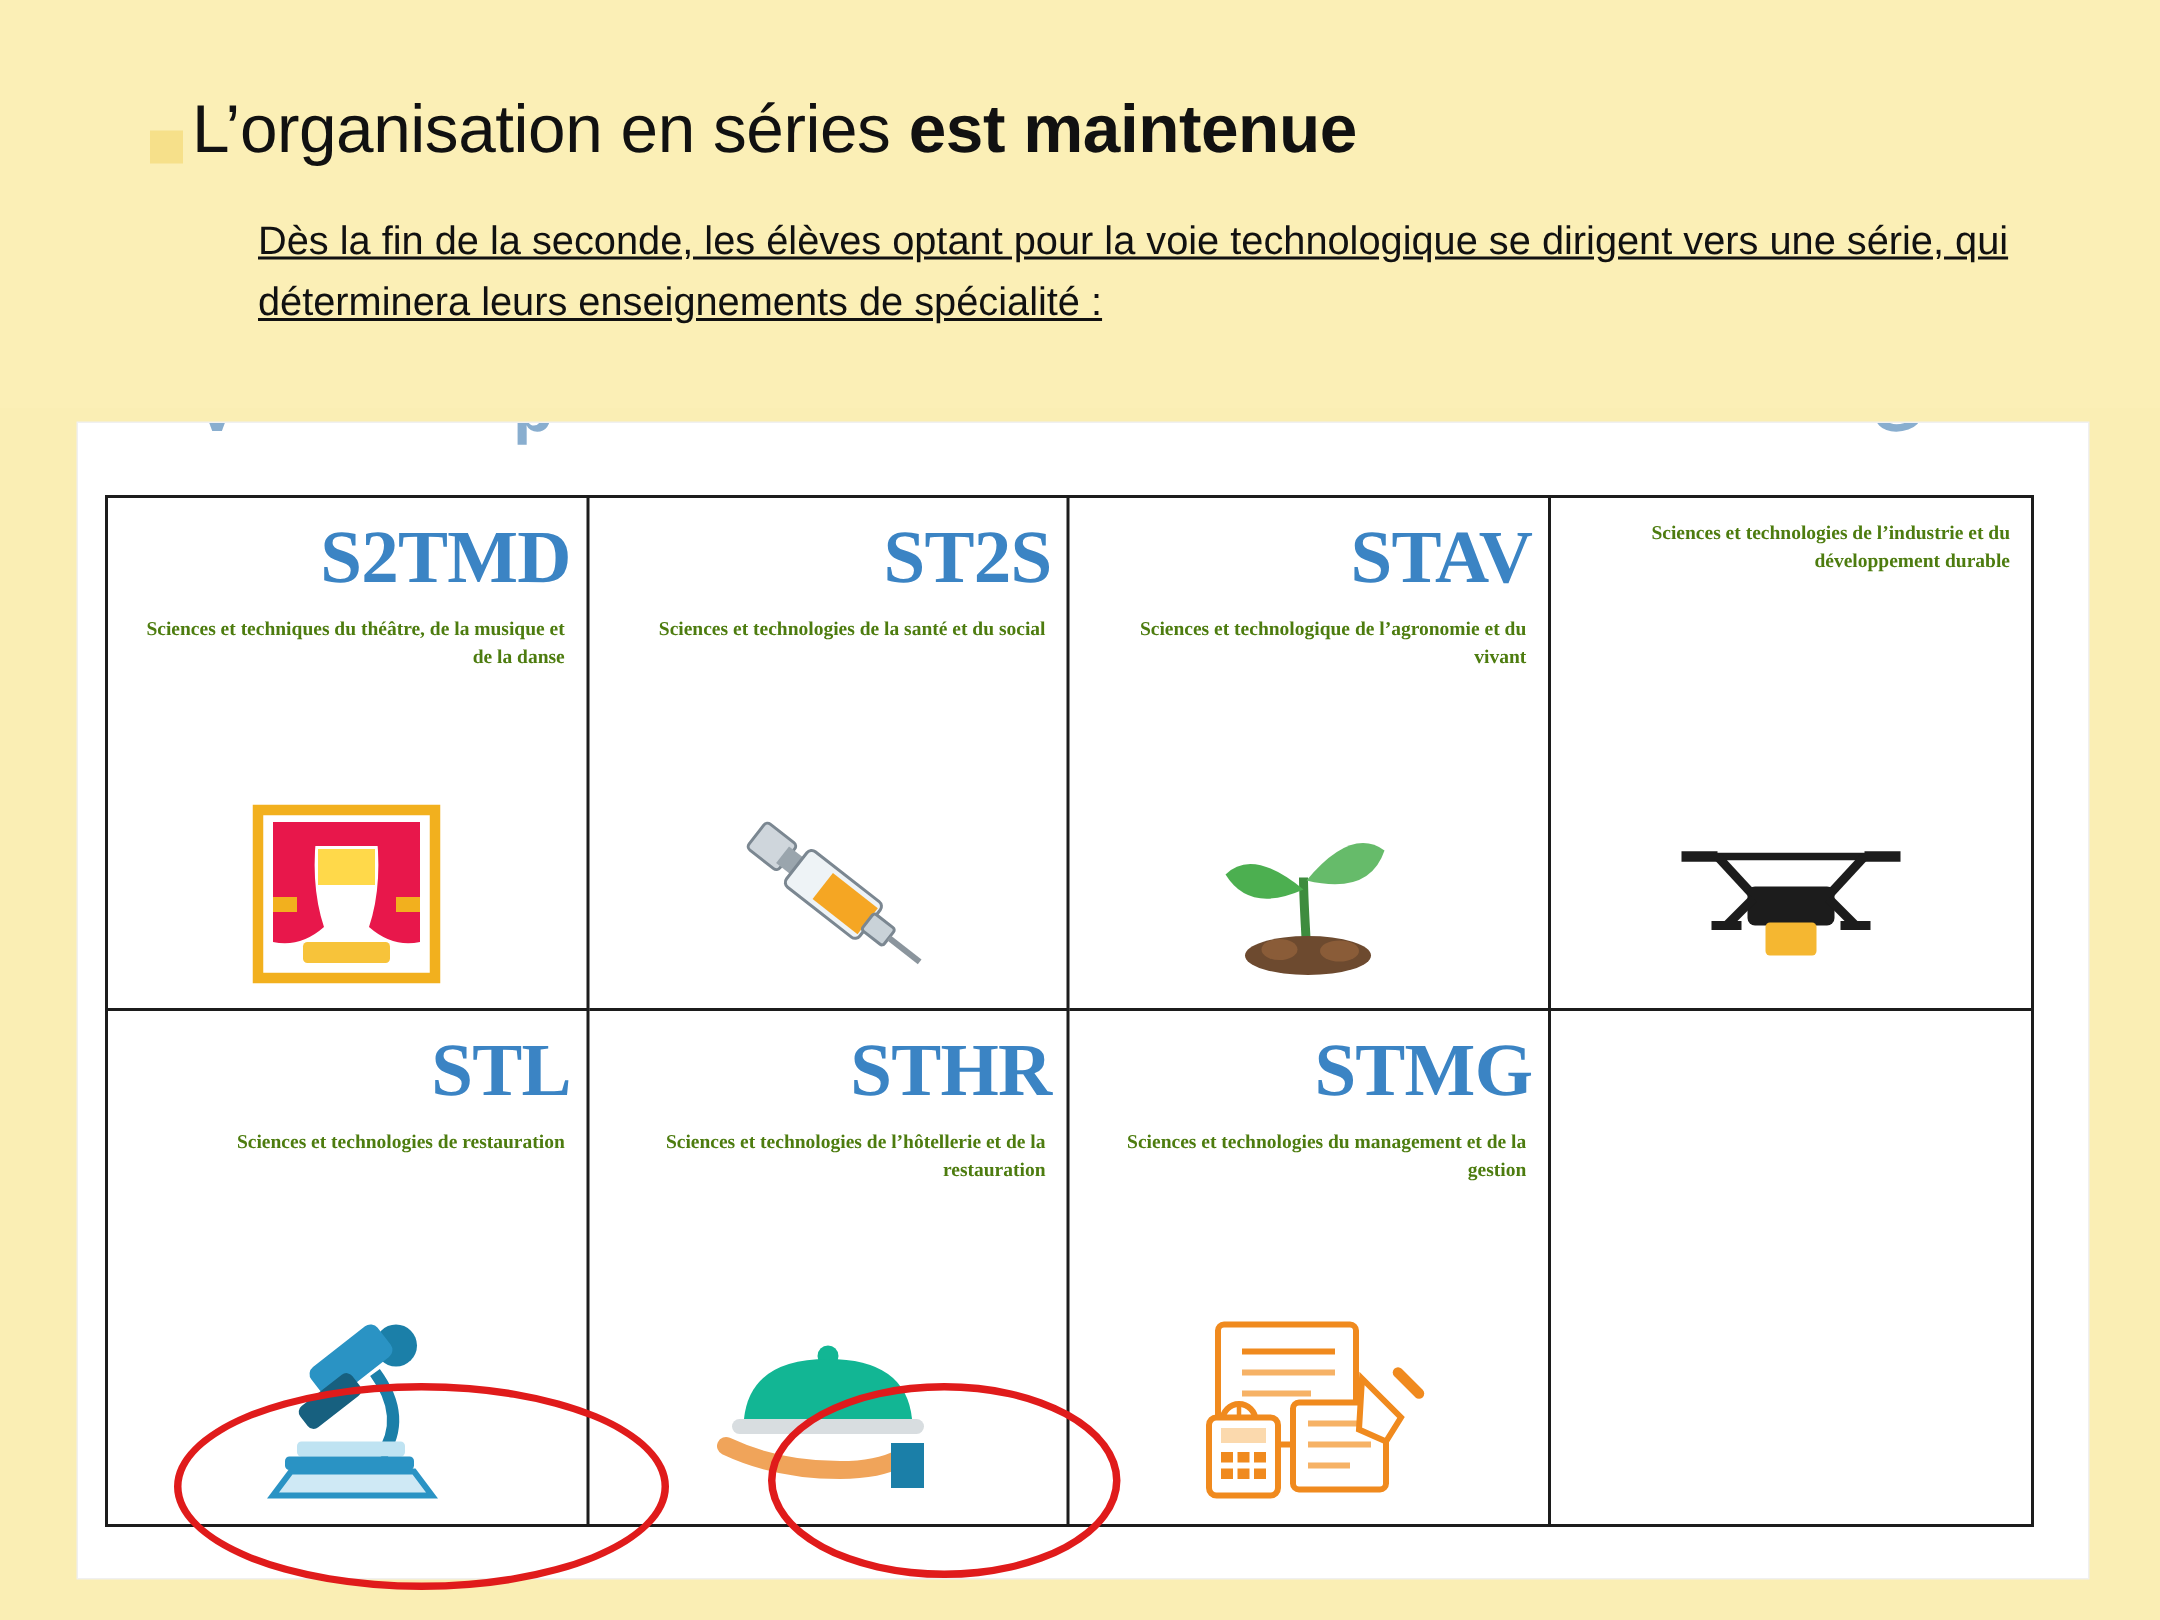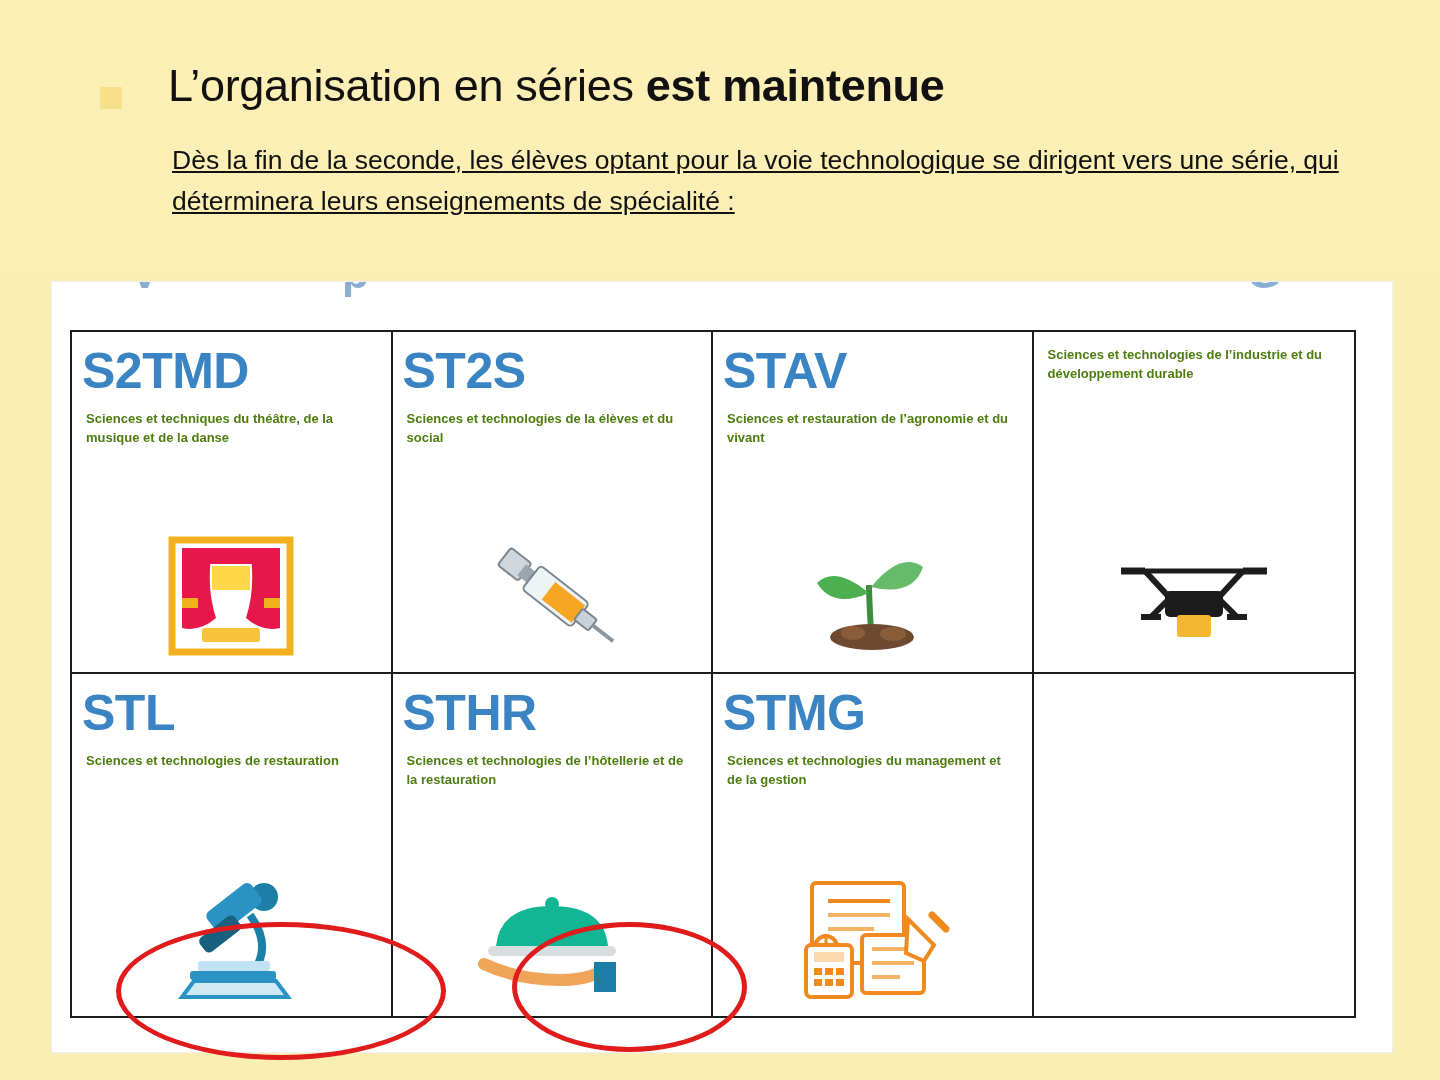--- a/index.html
+++ b/index.html
@@ -23,21 +23,20 @@
     width: 1440px;
     height: 272px;
     background: #fbefb6;
   }
   .title-row {
     position: absolute;
     left: 100px;
     top: 62px;
     display: flex;
     align-items: flex-end;
-    gap: 40px;
   }
   .title-bullet {
     width: 22px;
     height: 22px;
     background: #f6e08a;
     margin-top: 22px;
     margin-right: 6px;
     flex: 0 0 auto;
   }
   .title-text {
@@ -103,22 +102,23 @@
     grid-template-columns: repeat(4, 1fr);
     grid-template-rows: repeat(2, 1fr);
     box-sizing: border-box;
   }
   .cell {
     border-right: 2.5px solid #1c1c1c;
     border-bottom: 2.5px solid #1c1c1c;
     box-sizing: border-box;
     position: relative;
     padding: 14px 10px 6px;
-    text-align: left;
+    text-align: right;
     overflow: hidden;
+    font-family: Liberation Serif, serif;
   }
   .cell:nth-child(4n) { border-right: none; }
   .cell:nth-child(n+5) { border-bottom: none; }
 
   .serie-code {
     font-size: 50px;
     font-weight: bold;
     color: #3b84c4;
     letter-spacing: -0.5px;
     line-height: 1;
@@ -200,38 +200,38 @@
           <rect x="16" y="62" width="16" height="10" fill="#f2b01e"></rect>
           <rect x="98" y="62" width="16" height="10" fill="#f2b01e"></rect>
           <rect x="36" y="92" width="58" height="14" rx="3" fill="#f7c33a"></rect>
         </svg>
       </div>
     </div>
 
 
     <div class="cell">
       <div class="serie-code">ST2S</div>
-      <div class="serie-desc">Sciences et technologies de la élèves et du social</div>
+      <div class="serie-desc">Sciences et technologies de la santé et du social</div>
       <div class="serie-icon">
         <svg width="160" height="130" viewBox="0 0 160 130">
           <g transform="rotate(38 80 65)">
             <rect x="18" y="52" width="26" height="22" rx="3" fill="#cfd6dc" stroke="#7b8791" stroke-width="2"></rect>
             <rect x="40" y="56" width="14" height="14" fill="#9aa5ad"></rect>
             <rect x="52" y="48" width="62" height="30" rx="4" fill="#eef3f6" stroke="#7b8791" stroke-width="2"></rect>
             <rect x="74" y="52" width="38" height="22" fill="#f5a623"></rect>
             <rect x="112" y="56" width="18" height="14" rx="2" fill="#c9d2d8" stroke="#7b8791" stroke-width="2"></rect>
             <rect x="130" y="61" width="26" height="4" fill="#8b959d"></rect>
           </g>
         </svg>
       </div>
     </div>
 
     <div class="cell">
       <div class="serie-code">STAV</div>
-      <div class="serie-desc">Sciences et restauration de l’agronomie et du vivant</div>
+      <div class="serie-desc">Sciences et technologique de l’agronomie et du vivant</div>
       <div class="serie-icon">
         <svg width="150" height="130" viewBox="0 0 150 130">
           <path d="M74 100 q-2 -34 -2 -46" stroke="#3e8c3e" stroke-width="6" fill="none"></path>
           <path d="M72 62 q-34 -28 -52 -10 q16 26 52 10 z" fill="#4caf50"></path>
           <path d="M74 56 q30 -36 52 -20 q-10 30 -52 20 z" fill="#66bb6a"></path>
           <ellipse cx="75" cy="106" rx="42" ry="13" fill="#6d4a2f"></ellipse>
           <ellipse cx="56" cy="102" rx="12" ry="7" fill="#8a5c38"></ellipse>
           <ellipse cx="96" cy="103" rx="13" ry="7" fill="#8a5c38"></ellipse>
         </svg>
       </div>

